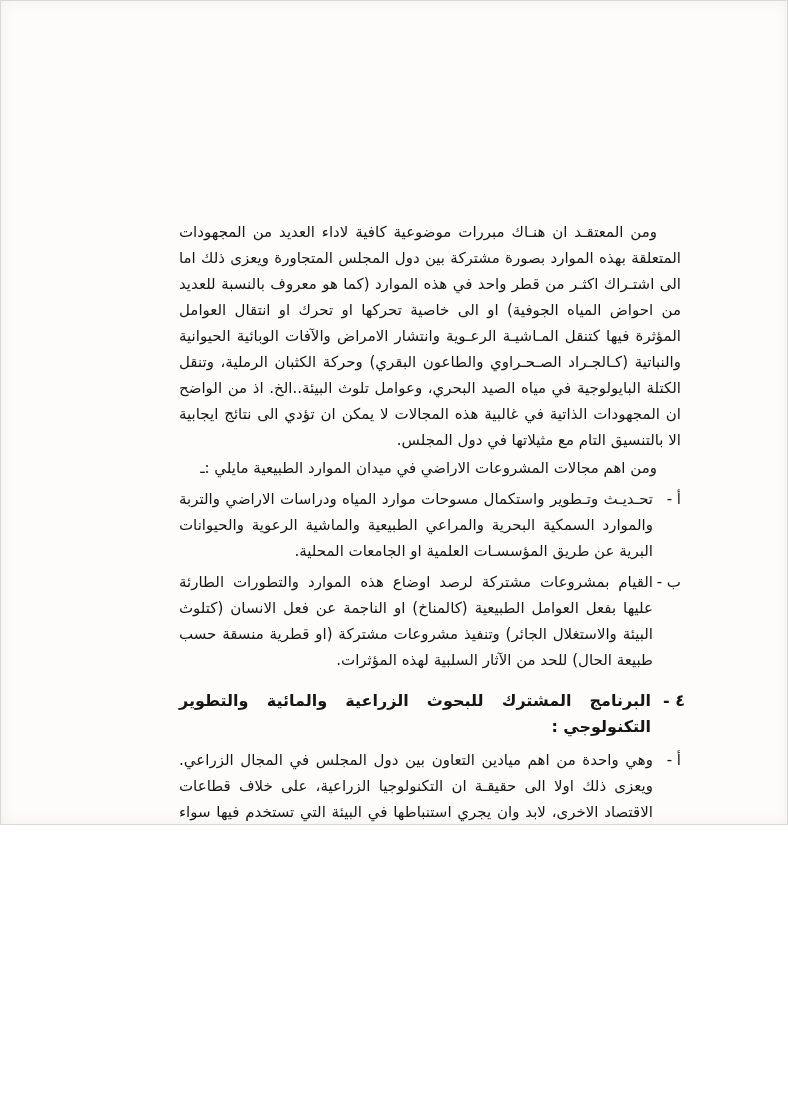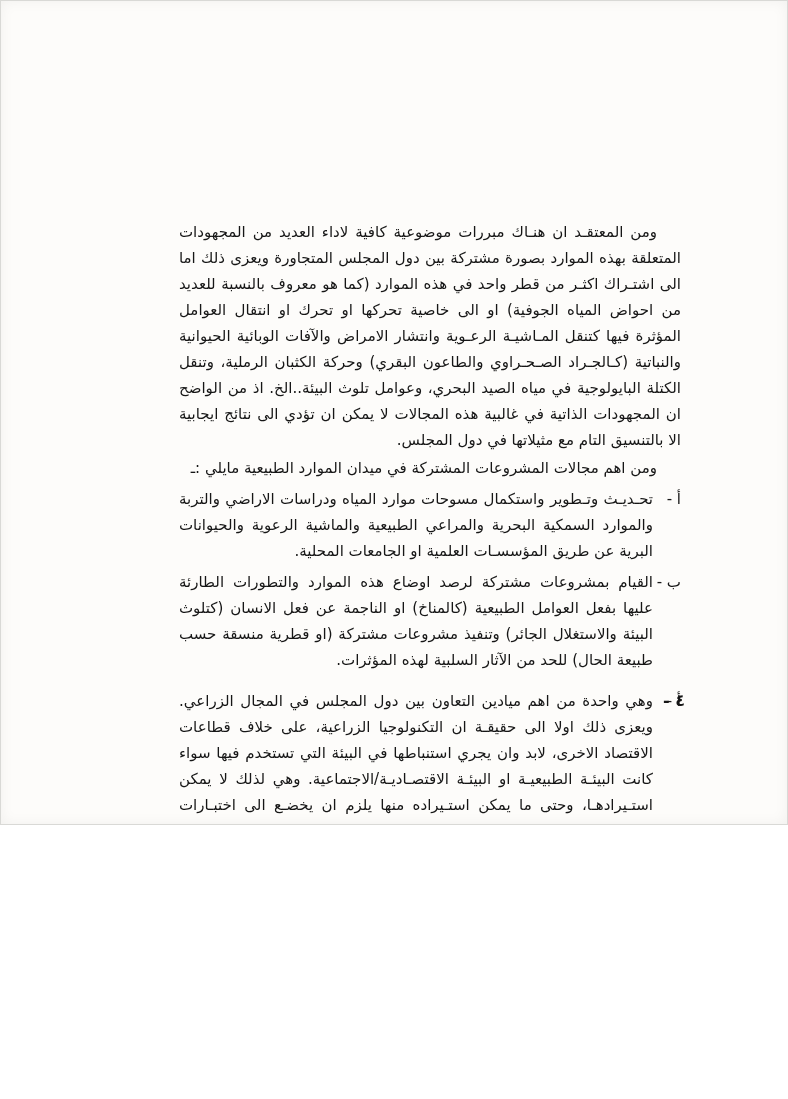--- a/index.html
+++ b/index.html
@@ -79,34 +79,35 @@
 </style>
 </head>
 <body>
 
 <div class="page">
 
   <div class="text-block">
 
     <p class="para indent">ومن المعتقـد ان هنـاك مبررات موضوعية كافية لاداء العديد من المجهودات المتعلقة بهذه الموارد بصورة مشتركة بين دول المجلس المتجاورة ويعزى ذلك اما الى اشتـراك اكثـر من قطر واحد في هذه الموارد (كما هو معروف بالنسبة للعديد من احواض المياه الجوفية) او الى خاصية تحركها او تحرك او انتقال العوامل المؤثرة فيها كتنقل المـاشيـة الرعـوية وانتشار الامراض والآفات الوبائية الحيوانية والنباتية (كـالجـراد الصـحـراوي والطاعون البقري) وحركة الكثبان الرملية، وتنقل الكتلة البايولوجية في مياه الصيد البحري، وعوامل تلوث البيئة..الخ. اذ من الواضح ان المجهودات الذاتية في غالبية هذه المجالات لا يمكن ان تؤدي الى نتائج ايجابية الا بالتنسيق التام مع مثيلاتها في دول المجلس.</p>
 
-    <p class="para indent">ومن اهم مجالات المشروعات المشتركة في ميدان الموارد الطبيعية مايلي :ـ</p>
+    <p class="para indent">ومن اهم مجالات المشروعات الاراضي في ميدان الموارد الطبيعية مايلي :ـ</p>
 
     <div class="list-item">
       <span class="list-marker">أ -</span>
       <span>تحـديـث وتـطوير واستكمال مسوحات موارد المياه ودراسات الاراضي والتربة والموارد السمكية البحرية والمراعي الطبيعية والماشية الرعوية والحيوانات البرية عن طريق المؤسسـات العلمية او الجامعات المحلية.</span>
     </div>
 
     <div class="list-item">
       <span class="list-marker">ب -</span>
       <span>القيام بمشروعات مشتركة لرصد اوضاع هذه الموارد والتطورات الطارئة عليها بفعل العوامل الطبيعية (كالمناخ) او الناجمة عن فعل الانسان (كتلوث البيئة والاستغلال الجائر) وتنفيذ مشروعات مشتركة (او قطرية منسقة حسب طبيعة الحال) للحد من الآثار السلبية لهذه المؤثرات.</span>
     </div>
 
     <div class="section-heading">
       <span class="list-marker">٤ -</span>
+      <span>البرنامج المشترك للبحوث الزراعية والمائية والتطوير التكنولوجي :</span>
     </div>
 
     <div class="list-item">
       <span class="list-marker">أ -</span>
       <span>وهي واحدة من اهم ميادين التعاون بين دول المجلس في المجال الزراعي. ويعزى ذلك اولا الى حقيقـة ان التكنولوجيا الزراعية، على خلاف قطاعات الاقتصاد الاخرى، لابد وان يجري استنباطها في البيئة التي تستخدم فيها سواء كانت البيئـة الطبيعيـة او البيئـة الاقتصـاديـة/الاجتماعية. وهي لذلك لا يمكن استـيرادهـا، وحتى ما يمكن استـيراده منها يلزم ان يخضـع الى اختبـارات تكييفية. وثانيها لان مجموعة من عوامل البيئة الطبيعية السائدة تفرض ظروفا قاسية على الانتاج الزراعي في المنطقة، واهم هذه العوامل اضافة الى ندرة المياه</span>
     </div>
 
   </div>
 
   <div class="page-number">١٢</div>

